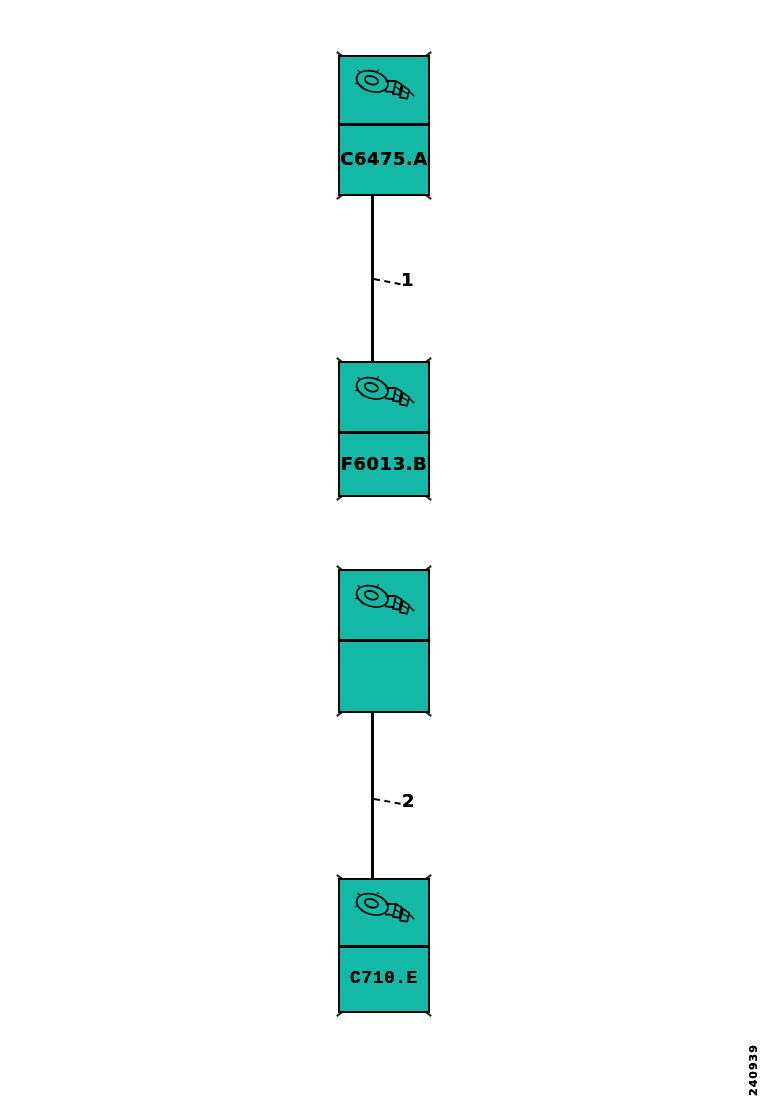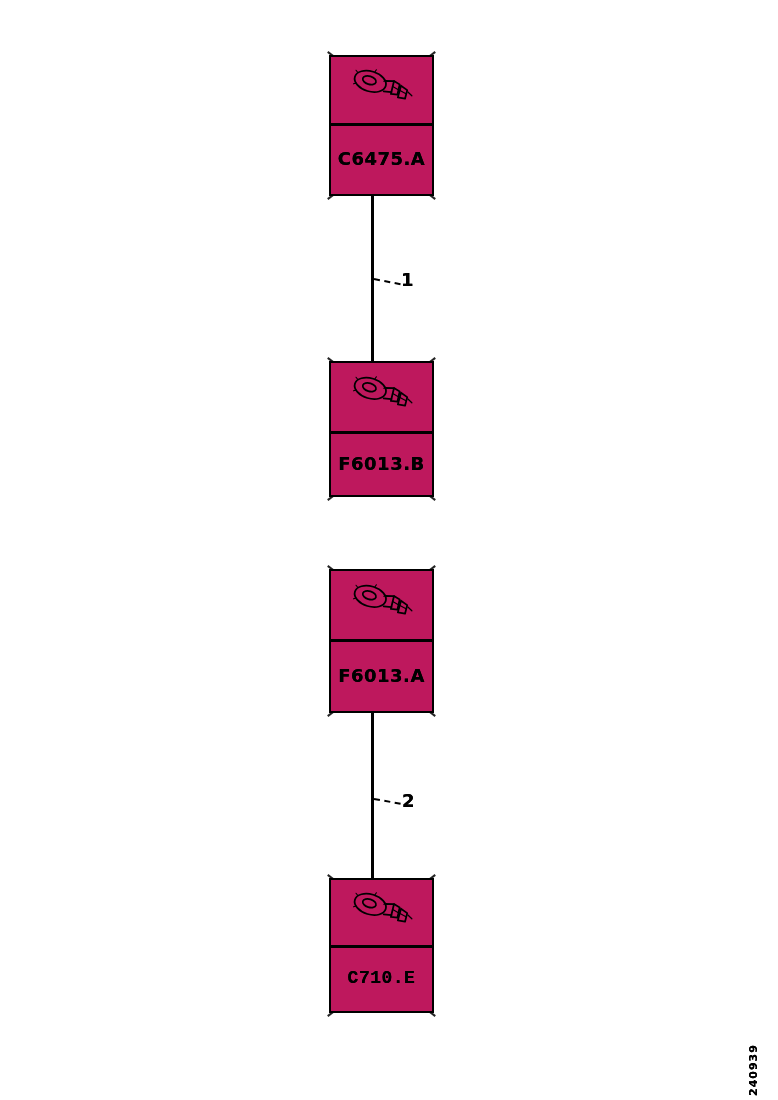--- a/index.html
+++ b/index.html
@@ -5,22 +5,22 @@
   html,body{margin:0;padding:0;}
   body{
     width:778px;height:1100px;position:relative;overflow:hidden;
     background:#ffffff;color:#000;
     font-family:"DejaVu Sans","Liberation Sans",sans-serif;
   }
   .stage{position:absolute;inset:0;}
 
   
   .cbox{
-    position:absolute;left:329px;width:105px;box-sizing:border-box;
-    border:2px solid #000;background:#be185d;
+    position:absolute;left:338px;width:92px;box-sizing:border-box;
+    border:2px solid #000;background:#14b8a6;
   }
   .cbox .imgcell{
     box-sizing:border-box;border-bottom:3px solid #000;
     display:flex;align-items:center;justify-content:center;overflow:hidden;
   }
   .cbox .lblcell{
     display:flex;align-items:center;justify-content:center;
     font-size:18px;font-weight:bold;letter-spacing:.5px;
     text-shadow:0 0 .6px #000;
     white-space:nowrap;
@@ -123,21 +123,20 @@
   <div class="cbox" id="box-c">
     <span class="tick tl"></span>
     <span class="tick tr"></span>
     <span class="tick bl"></span>
     <span class="tick br"></span>
     <div class="imgcell">
       <svg class="term" viewBox="0 0 90 72">
           <use href="#ring-terminal"></use>
         </svg>
     </div>
-    <div class="lblcell">F6013.A</div>
   </div>
 
   <div class="wire" id="wire-2"></div>
   <div class="leader" id="leader-2"></div>
   <div class="callout" id="callout-2">2</div>
 
   <div class="cbox" id="box-d">
     <span class="tick tl"></span>
     <span class="tick tr"></span>
     <span class="tick bl"></span>

